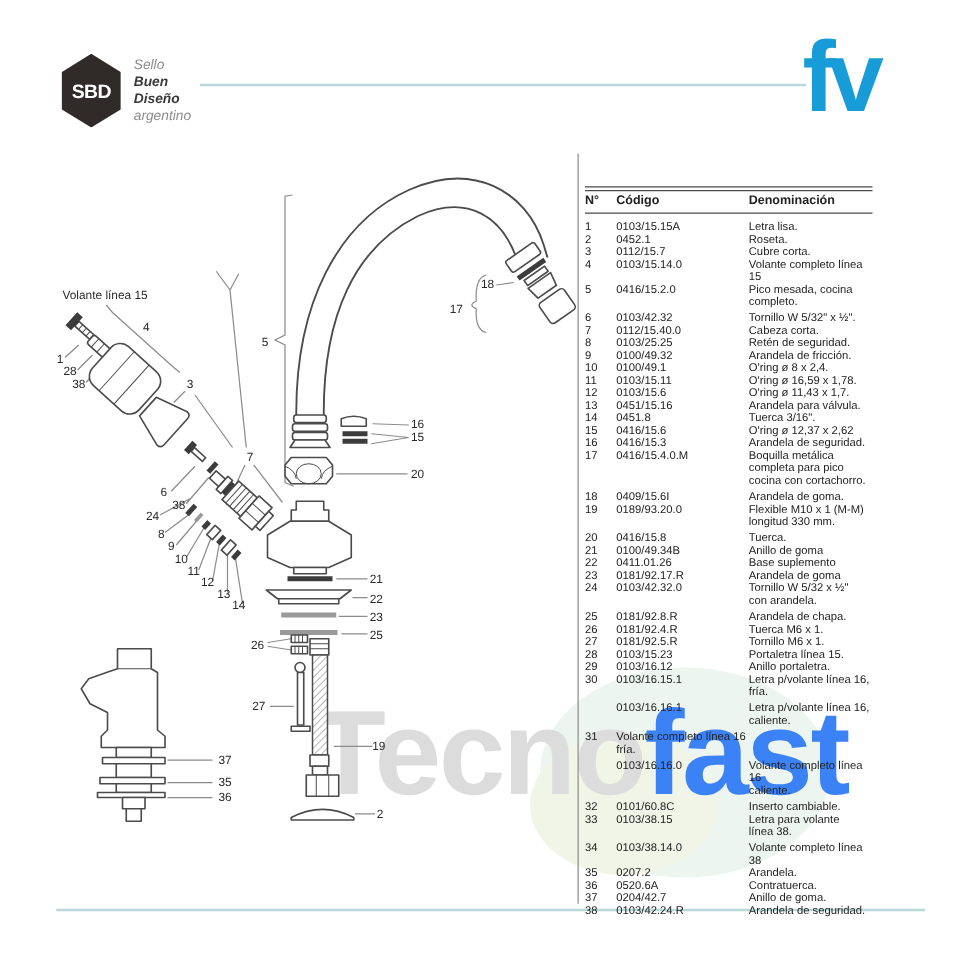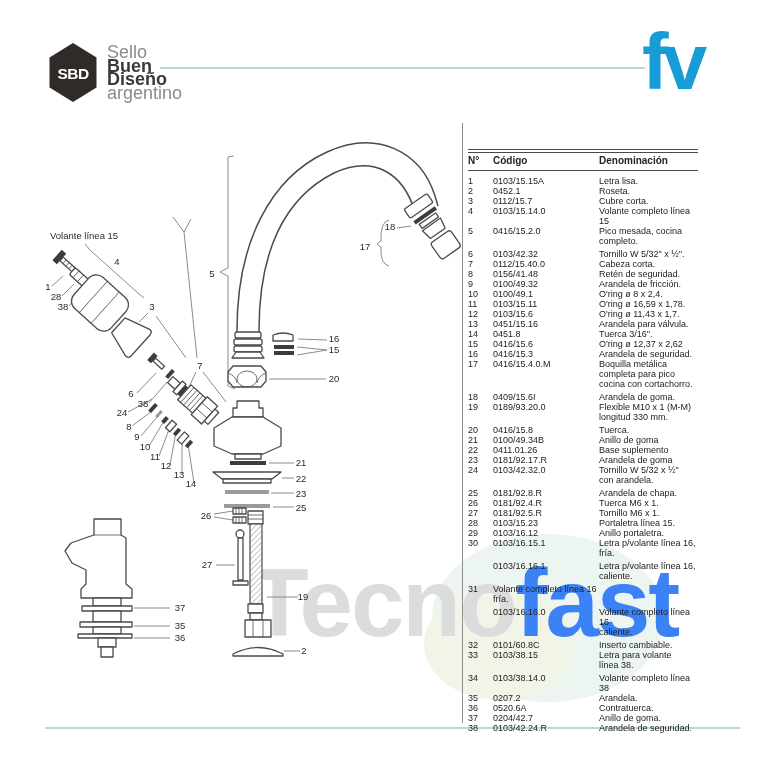--- a/index.html
+++ b/index.html
@@ -12,21 +12,21 @@
   .blob2{left:424px;top:588px;width:150px;height:112px;background:#f1f5e7;}
   .watermark{position:absolute;left:250px;top:550px;z-index:1;
              font-size:96px;font-weight:bold;line-height:1.1;letter-spacing:-2px;white-space:nowrap;}
   .wm1{color:#dcdcdc;}
   .wm2{color:#3b82f6;text-align:center;}
 
   
   .sbd{position:absolute;left:48px;top:43px;z-index:3;display:flex;align-items:flex-start;}
   .sbd-hex-text{font-size:15.5px;font-weight:bold;fill:#fff;text-anchor:middle;
                 font-family:"Liberation Sans",sans-serif;letter-spacing:-0.5px;}
-  .sbd-words{margin-left:9px;margin-top:3px;font-size:18px;line-height:13.5px;color:#3a3a3a;}
+  .sbd-words{margin-left:9px;margin-top:3px;font-size:11px;line-height:13.5px;color:#3a3a3a;font-style:italic;}
   .sbd-words .lt{color:#8b8b8b;font-weight:normal;}
   .sbd-words .bd{font-weight:bold;}
   .fv{position:absolute;left:642px;top:22px;z-index:3;font-size:80px;line-height:1;
       font-weight:bold;letter-spacing:-6px;}
 
   
   .accent-top{position:absolute;left:160px;top:67px;width:485px;height:2px;z-index:2;}
   .accent-bottom{position:absolute;left:45px;top:727px;width:695px;height:2px;z-index:2;}
   .vrule{position:absolute;left:462px;top:123px;width:1px;height:600px;background:#8f8f8f;z-index:2;}
 
@@ -328,21 +328,21 @@
           <span class="cod">0103/42.32</span>
           <span class="den">Tornillo W 5/32" x ½".</span>
         </div>
         <div class="trow">
           <span class="n">7</span>
           <span class="cod">0112/15.40.0</span>
           <span class="den">Cabeza corta.</span>
         </div>
         <div class="trow">
           <span class="n">8</span>
-          <span class="cod">0156/41.48</span>
+          <span class="cod">0103/25.25</span>
           <span class="den">Retén de seguridad.</span>
         </div>
         <div class="trow">
           <span class="n">9</span>
           <span class="cod">0100/49.32</span>
           <span class="den">Arandela de fricción.</span>
         </div>
         <div class="trow">
           <span class="n">10</span>
           <span class="cod">0100/49.1</span>

